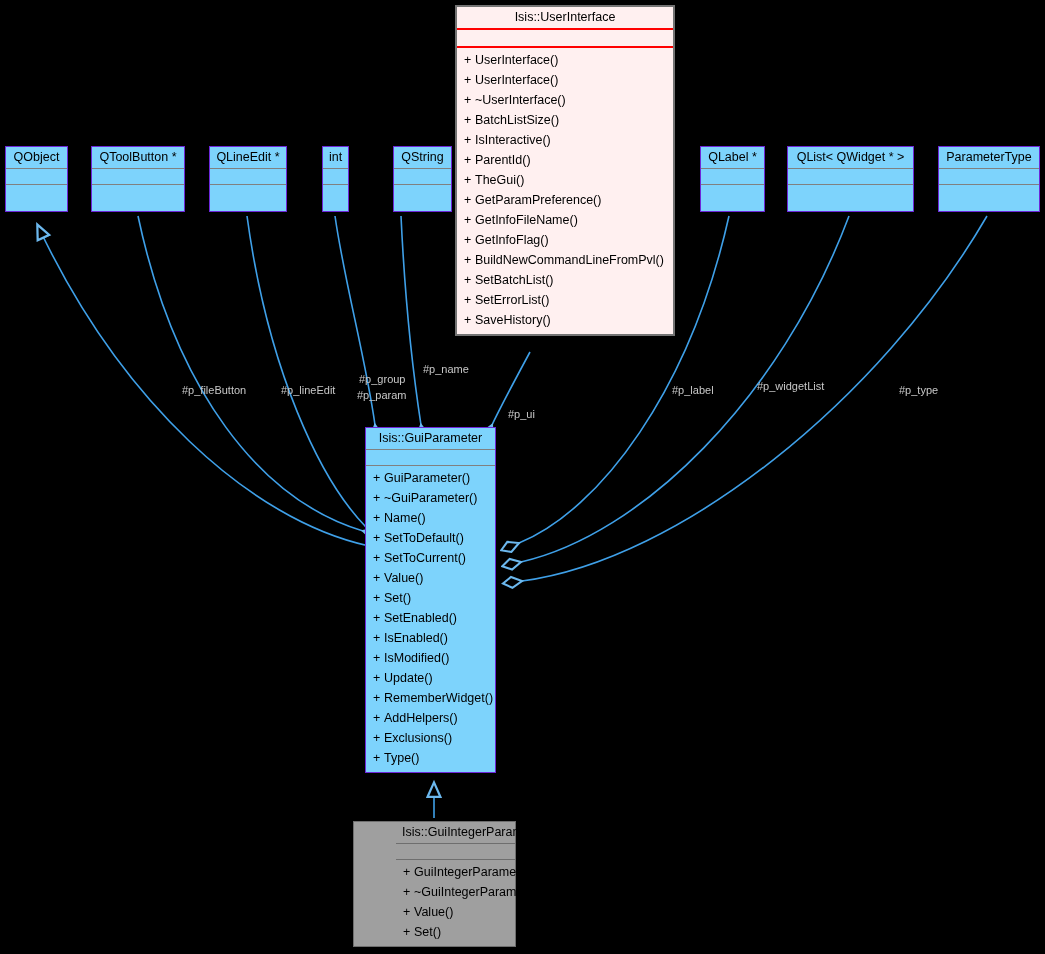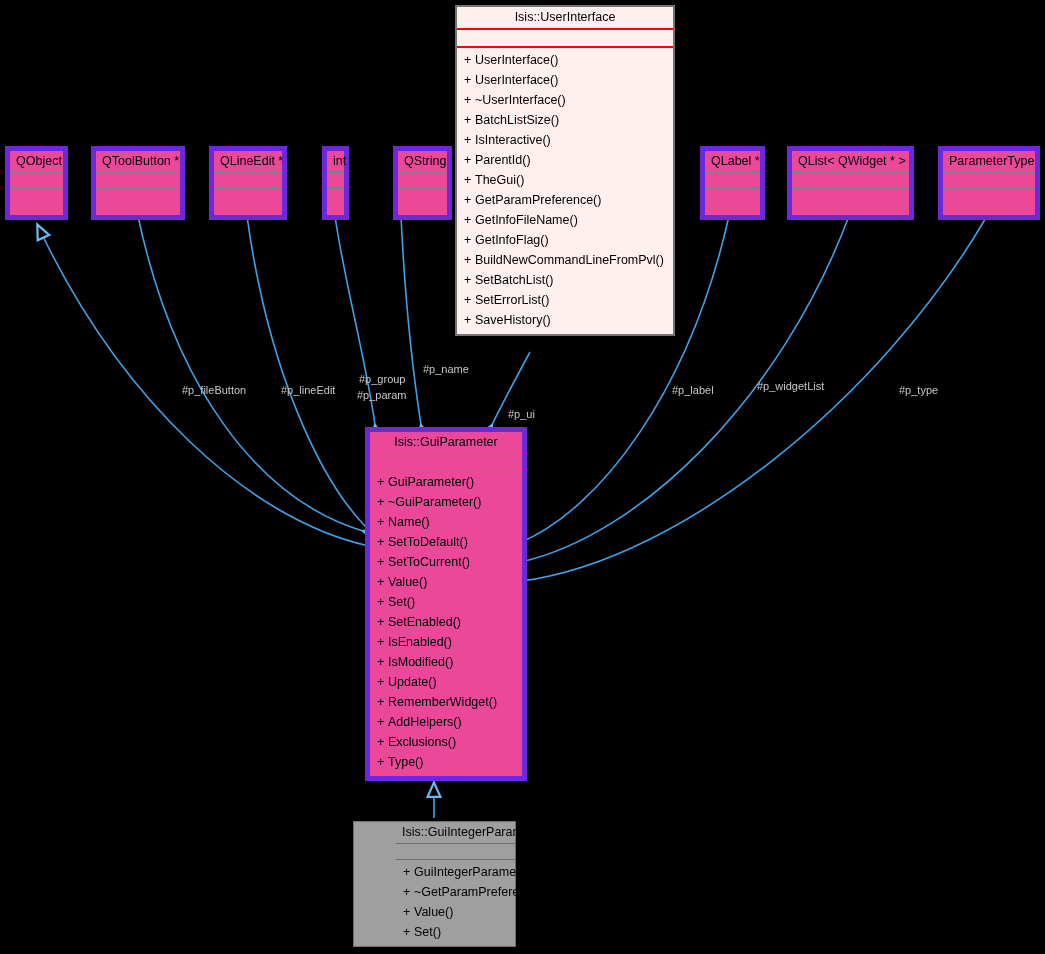--- a/index.html
+++ b/index.html
@@ -18,22 +18,22 @@
   #edge-layer {
     position: absolute;
     left: 0; top: 0;
     width: 1045px;
     height: 954px;
     pointer-events: none;
   }
   .uml-box {
     position: absolute;
     box-sizing: border-box;
-    border: 5px solid #6d28d9;
-    background: #ec4899;
+    border: 1px solid #6d28d9;
+    background: #7dd3fc;
     z-index: 5;
   }
   .uml-box.highlight {
     border: 2px solid #737373;
     background: #fff0f0;
   }
   .uml-box.derived {
     background: #9f9f9f;
     border: 1px solid #6e6e6e;
   }
@@ -191,21 +191,21 @@
     <div class="box-attrs"></div>
     <div class="box-methods empty"></div>
   </div>
 
   <div class="uml-box" style="left:938px; top:146px; width:102px;">
     <div class="box-title">ParameterType</div>
     <div class="box-attrs"></div>
     <div class="box-methods empty"></div>
   </div>
 
-  <div class="uml-box" style="left:365px; top:427px; width:162px;">
+  <div class="uml-box" style="left:365px; top:427px; width:131px;">
     <div class="box-title">Isis::GuiParameter</div>
     <div class="box-attrs"></div>
     <div class="box-methods">
       <div class="method-row"><span class="vis">+</span><span>GuiParameter()</span></div>
       <div class="method-row"><span class="vis">+</span><span>~GuiParameter()</span></div>
       <div class="method-row"><span class="vis">+</span><span>Name()</span></div>
       <div class="method-row"><span class="vis">+</span><span>SetToDefault()</span></div>
       <div class="method-row"><span class="vis">+</span><span>SetToCurrent()</span></div>
       <div class="method-row"><span class="vis">+</span><span>Value()</span></div>
       <div class="method-row"><span class="vis">+</span><span>Set()</span></div>
@@ -218,21 +218,21 @@
       <div class="method-row"><span class="vis">+</span><span>Exclusions()</span></div>
       <div class="method-row"><span class="vis">+</span><span>Type()</span></div>
     </div>
   </div>
 
   <div class="uml-box derived" style="left:353px; top:821px; width:163px;padding-left:42px;">
     <div class="box-title">Isis::GuiIntegerParameter</div>
     <div class="box-attrs"></div>
     <div class="box-methods">
       <div class="method-row"><span class="vis">+</span><span>GuiIntegerParameter()</span></div>
-      <div class="method-row"><span class="vis">+</span><span>~GetParamPreference()</span></div>
+      <div class="method-row"><span class="vis">+</span><span>~GuiIntegerParameter()</span></div>
       <div class="method-row"><span class="vis">+</span><span>Value()</span></div>
       <div class="method-row"><span class="vis">+</span><span>Set()</span></div>
     </div>
   </div>
 
   <div class="edge-label" style="left:182px; top:384px;">#p_fileButton</div>
   <div class="edge-label" style="left:281px; top:384px;">#p_lineEdit</div>
   <div class="edge-label" style="left:359px; top:373px;">#p_group</div>
   <div class="edge-label" style="left:357px; top:389px;">#p_param</div>
   <div class="edge-label" style="left:423px; top:363px;">#p_name</div>

